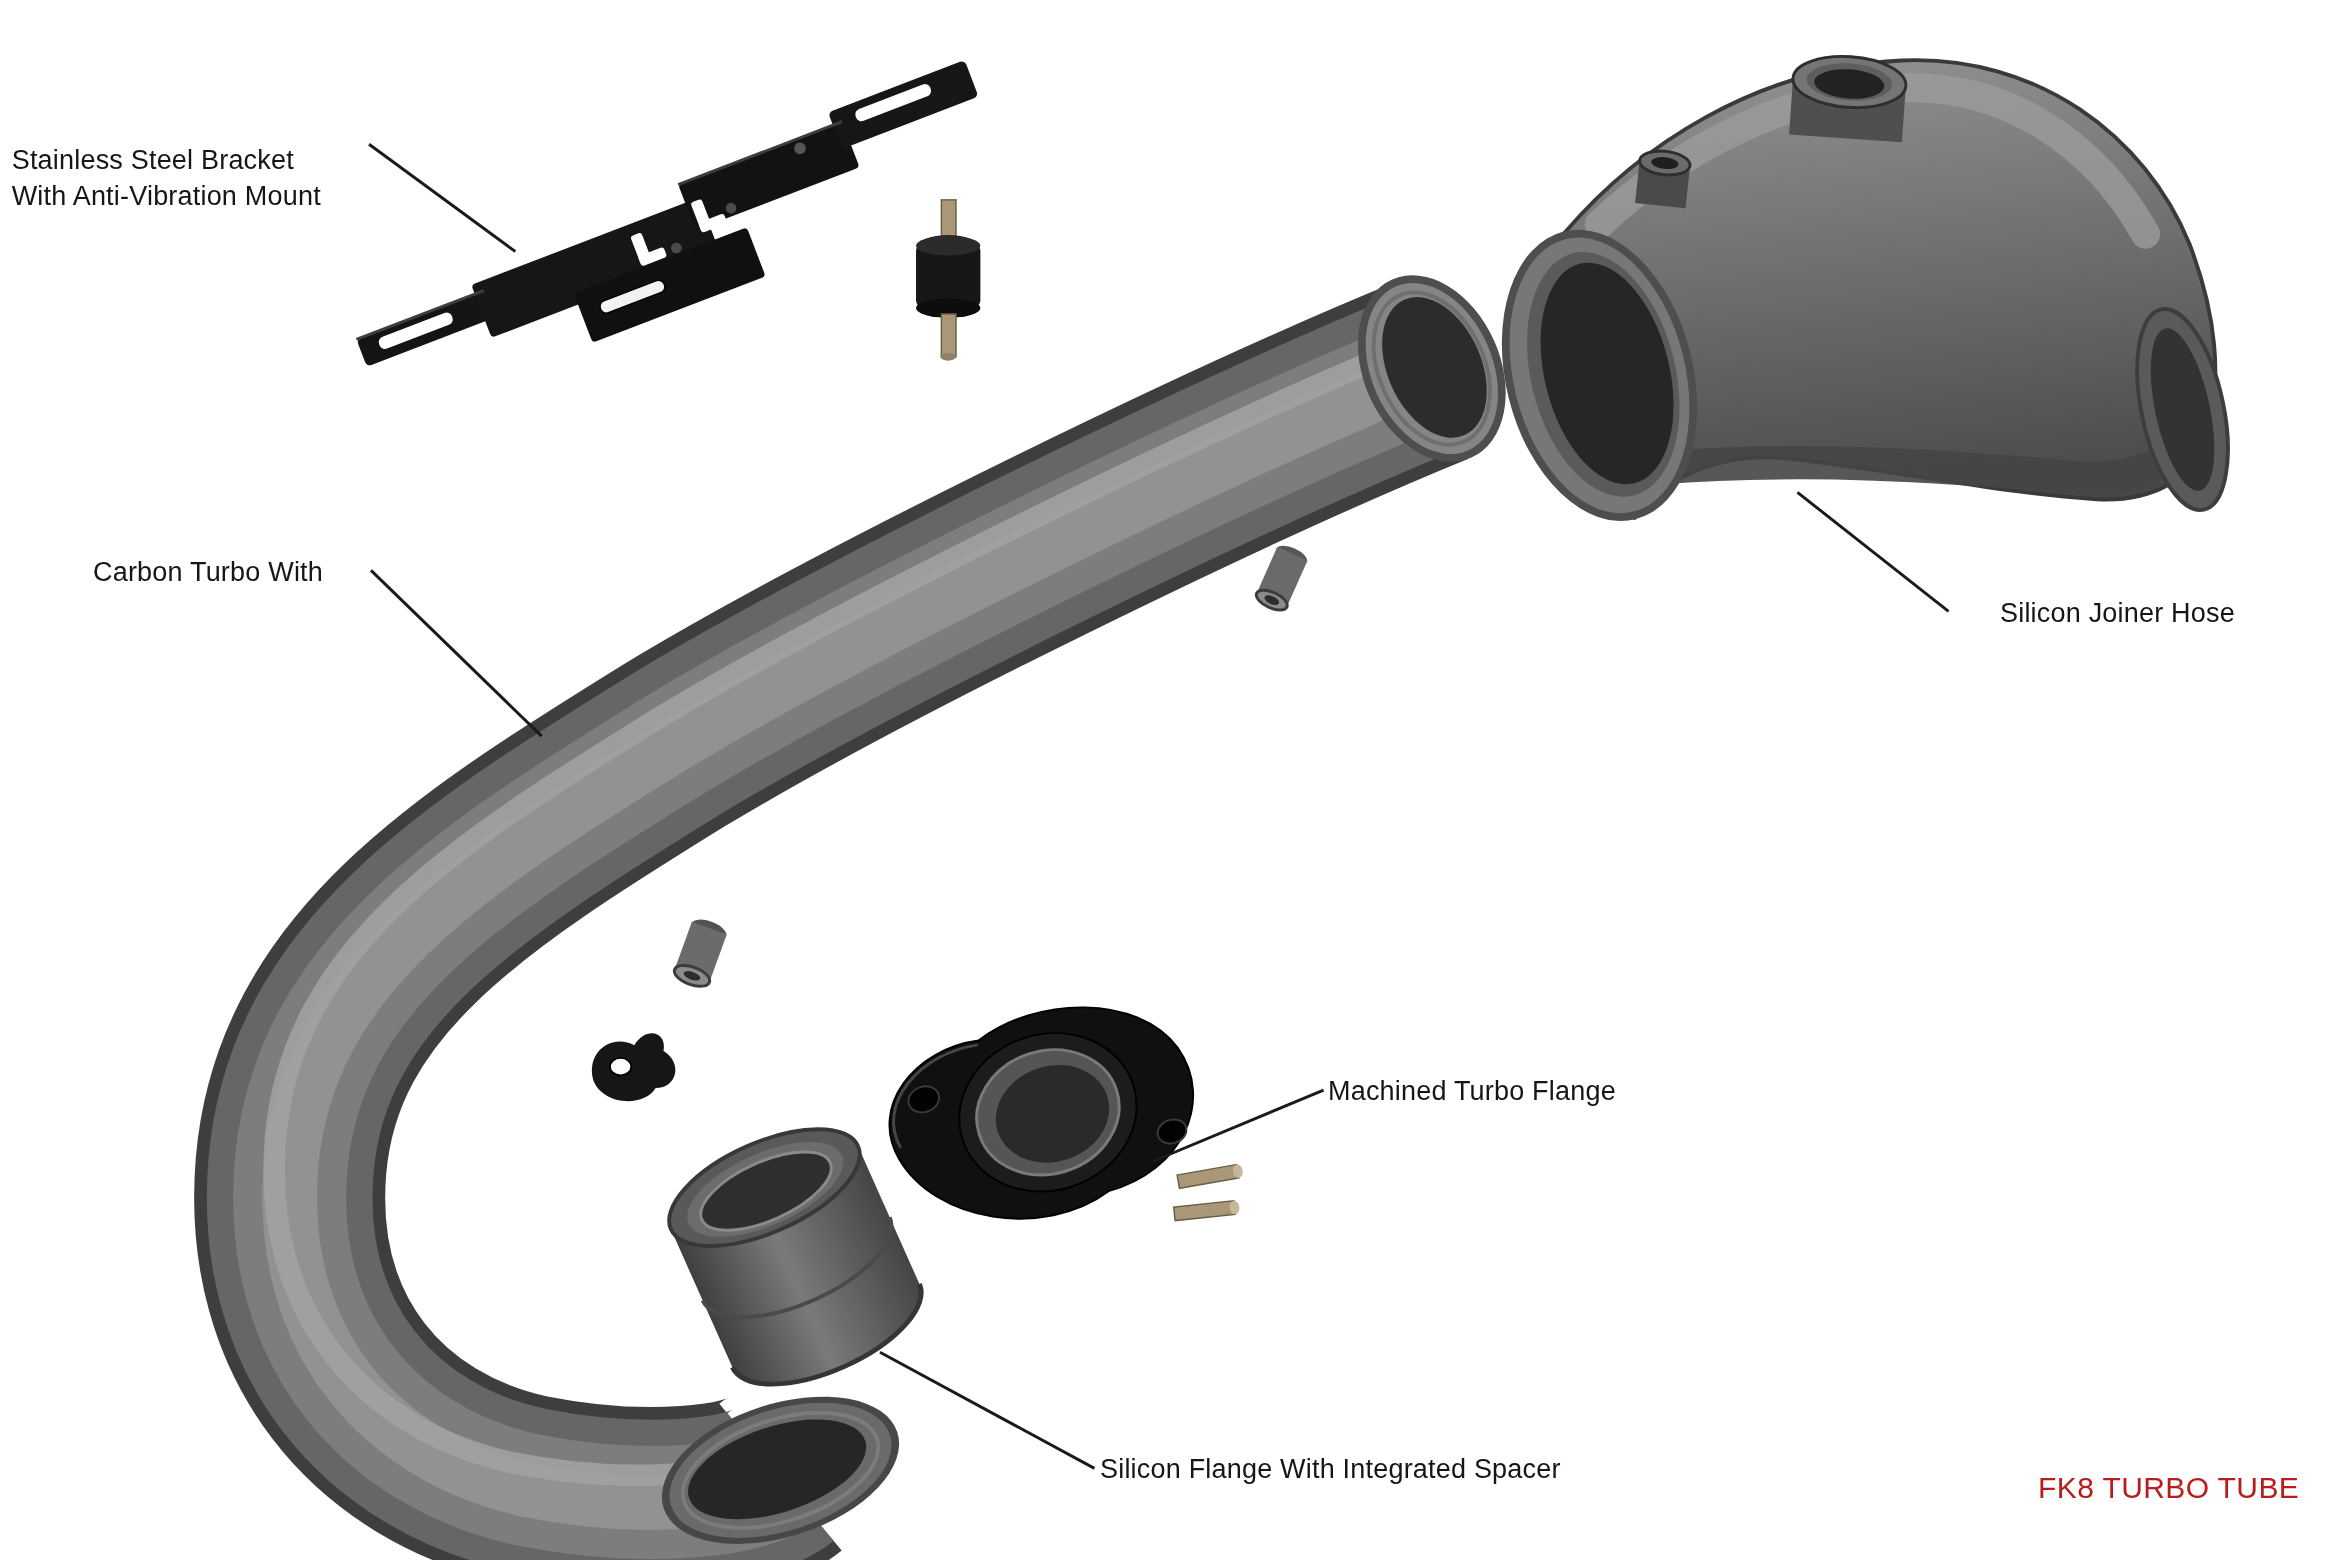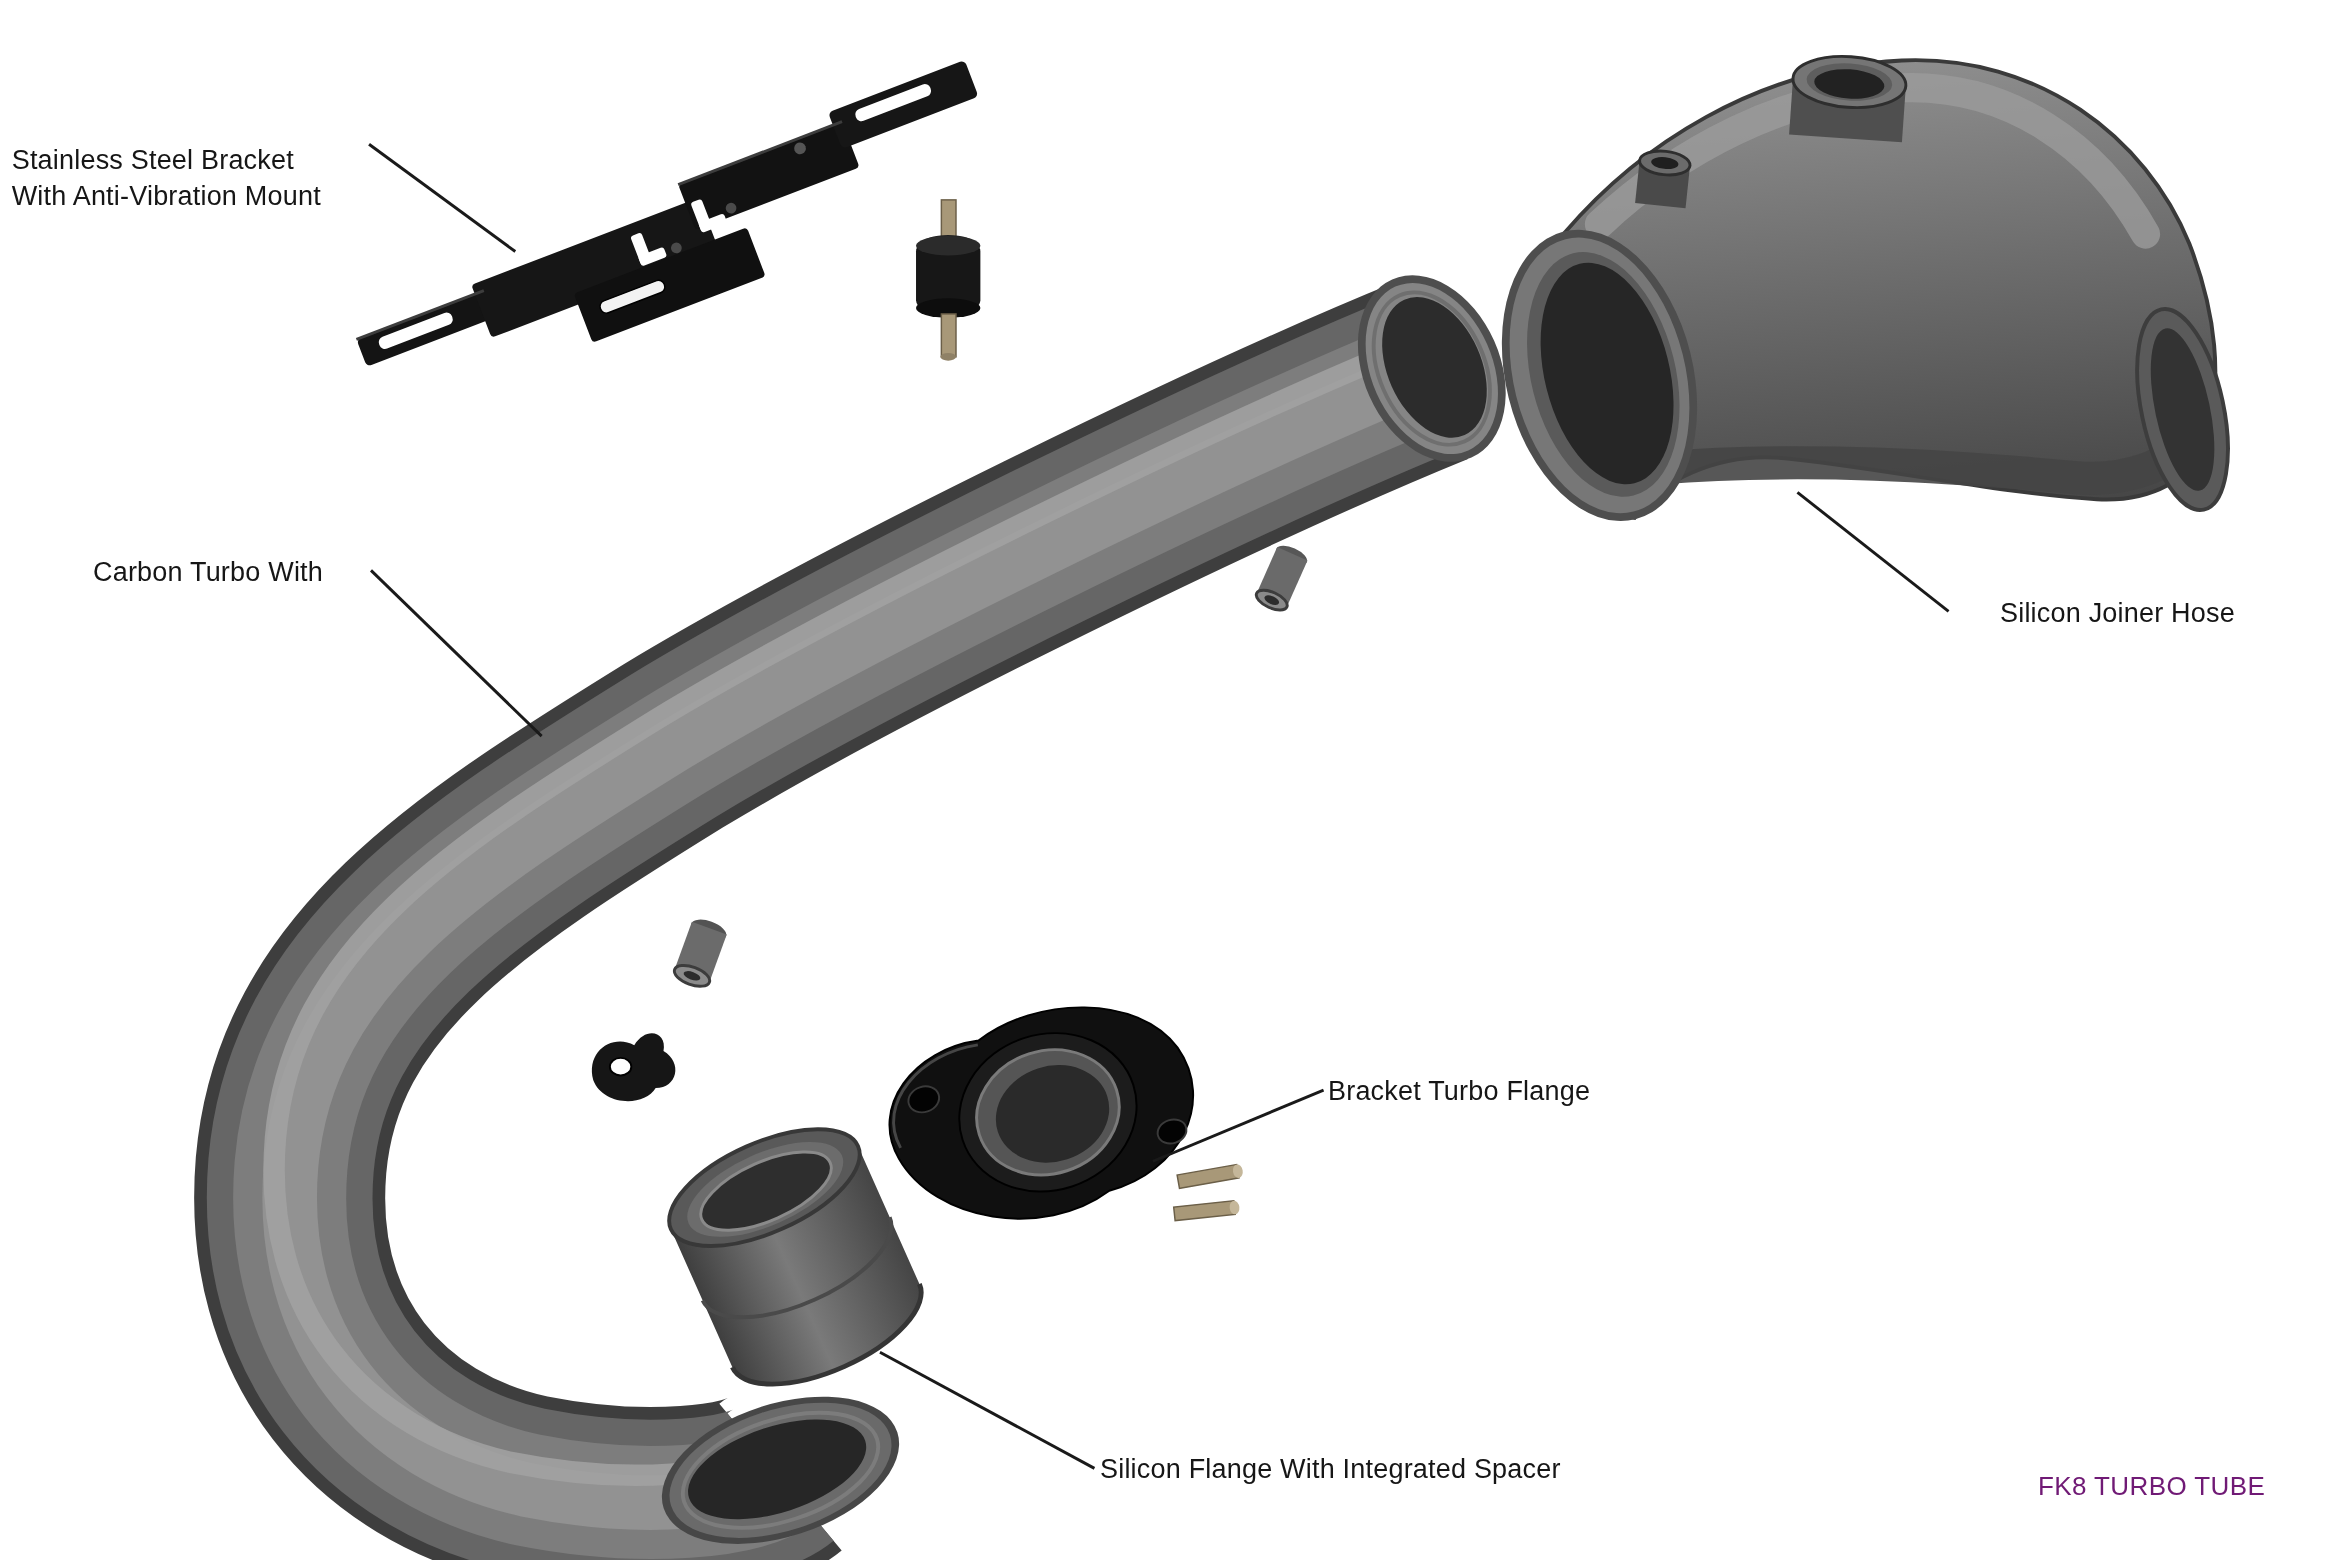--- a/index.html
+++ b/index.html
@@ -15,22 +15,22 @@
   .label {
     position: absolute;
     color: #161616;
     font-size: 27px;
     line-height: 1.35;
     white-space: pre-line;
     letter-spacing: 0.2px;
   }
   .title {
     position: absolute;
-    color: #701a75;
-    font-size: 26px;
+    color: #b91c1c;
+    font-size: 30px;
     letter-spacing: 0.4px;
   }
 </style>
 </head>
 <body>
 
 <div class="stage">
 
   <svg class="drawing" width="2341" height="1560" viewBox="0 0 2400 1600">
     <defs>
@@ -198,20 +198,20 @@
     </g>
   </svg>
 
   <div class="label" style="left:11.7px; top:107px;margin-top:35px;">Stainless Steel Bracket
 With Anti-Vibration Mount</div>
 
   <div class="label" style="left:93px; top:554px;">Carbon Turbo With</div>
 
   <div class="label" style="left:2000px; top:595px;text-align:right;">Silicon Joiner Hose</div>
 
-  <div class="label" style="left:1328px; top:1073px;">Bracket Turbo Flange</div>
+  <div class="label" style="left:1328px; top:1073px;">Machined Turbo Flange</div>
 
   <div class="label" style="left:1100px; top:1451px;">Silicon Flange With Integrated Spacer</div>
 
   <div class="title" style="left:2038px; top:1471px;">FK8 TURBO TUBE</div>
 
 </div>
 
 
 </body></html>

